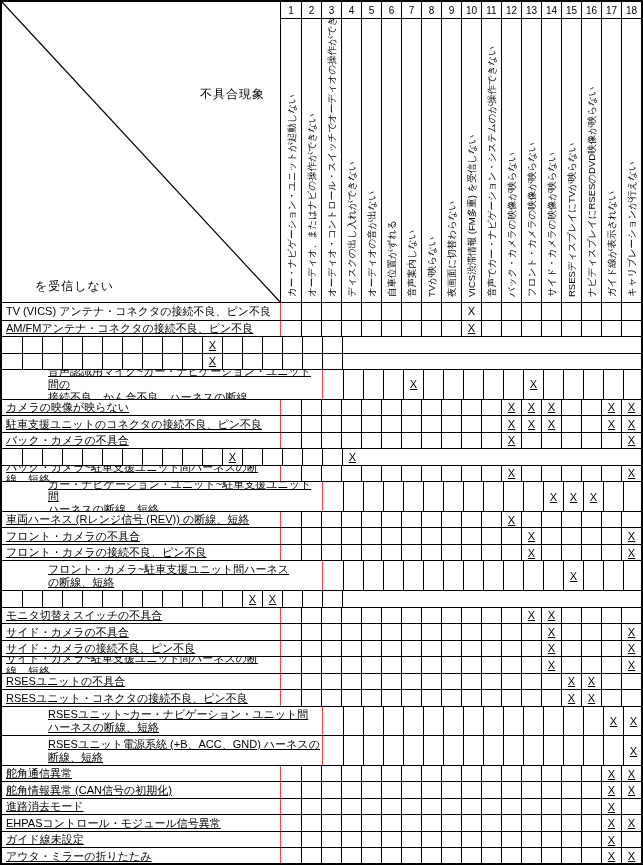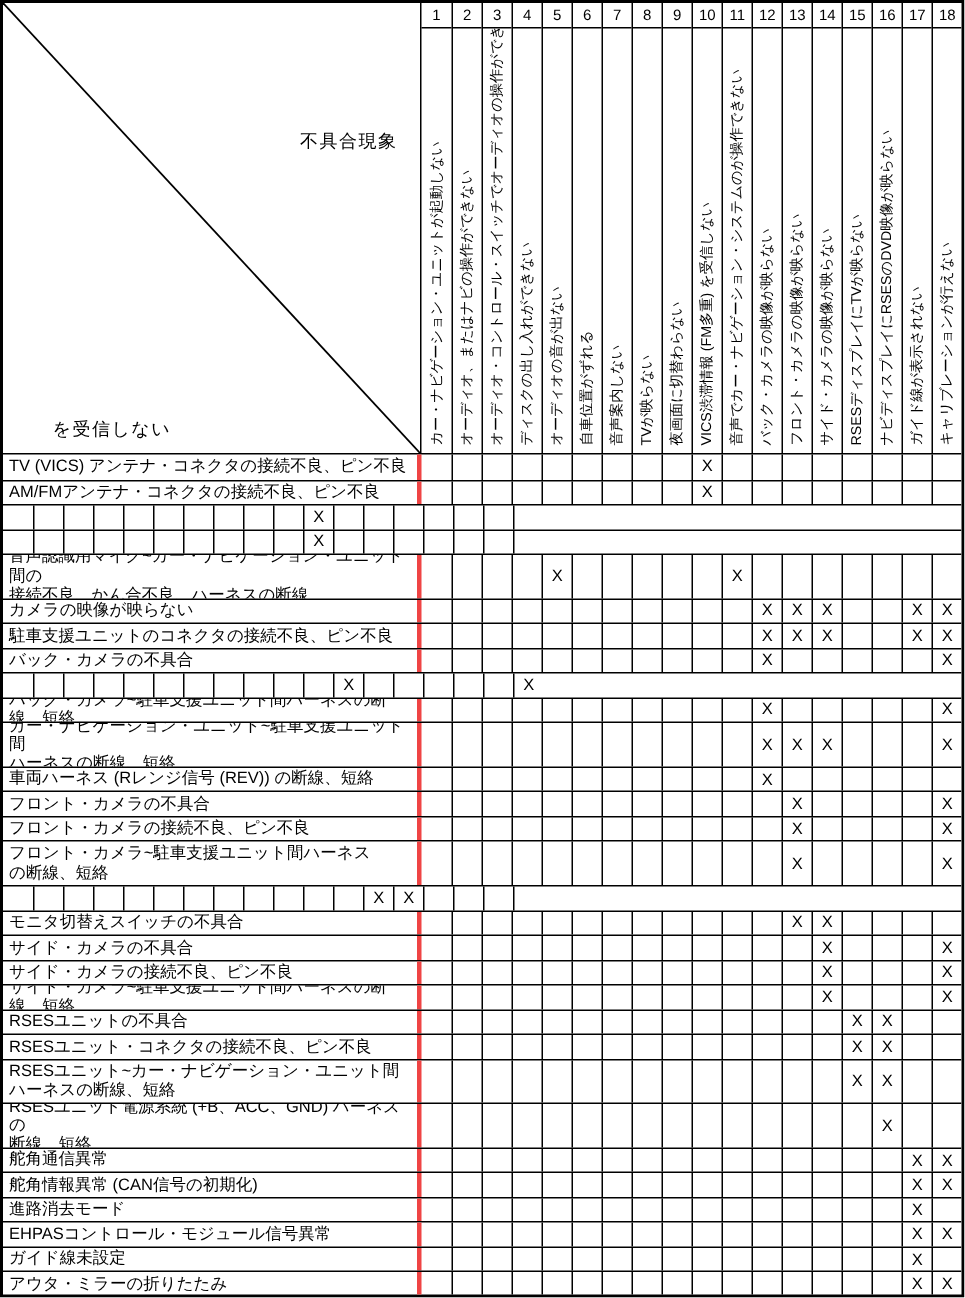--- a/index.html
+++ b/index.html
@@ -45,25 +45,25 @@
     transform-origin: 0 100%;
     transform: rotate(-90deg);
     white-space: nowrap;
     font-size: 9.5px;
     line-height: 13px;
     padding-left: 3px;
   }
   
   .body { flex: 1; display: flex; flex-direction: column; }
   .row { display: flex; flex: none; height: 16.5px; }
-  .row.tall { height: 29.7px; }
-  .row + .row { border-top: 1px solid #000; }
+  .row.tall { height: 29.7px; padding-left: 42px; }
+  .row + .row { border-top: 1px solid #000; text-decoration: underline; }
   .row .label {
     width: 279px; flex: none;
-    border-right: 3px solid #ef4444;
+    border-right: 1px solid #ef4444;
     display: flex; align-items: center;
     overflow: hidden;
   }
   .row .label span {
     font-size: 11px;
     line-height: 12.6px;
     padding: 0 2px 0 4px;
     white-space: pre-line;
   }
   .cell {

